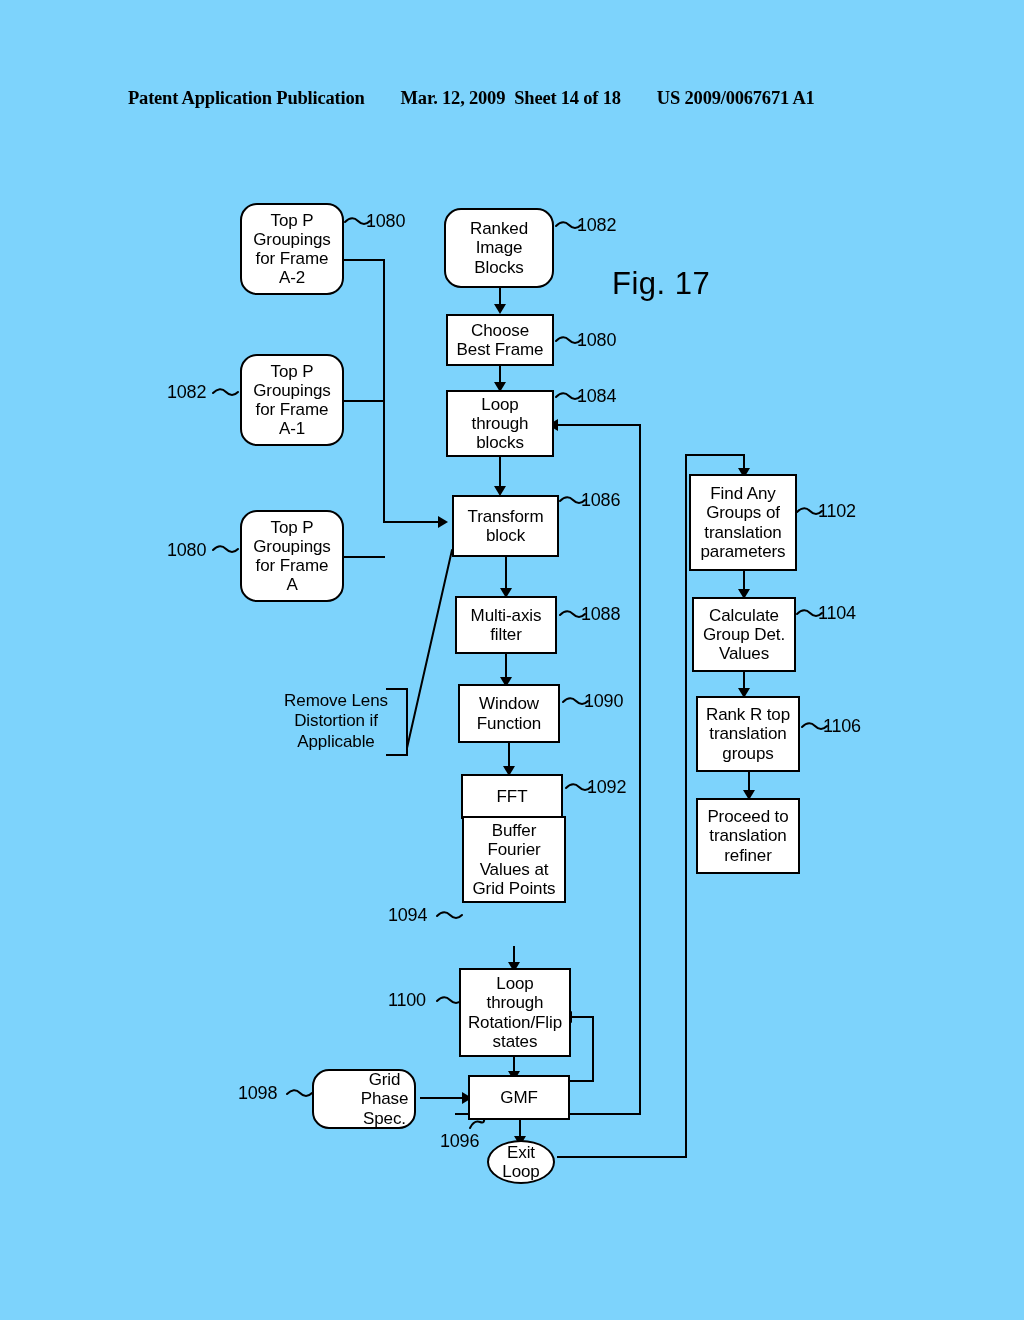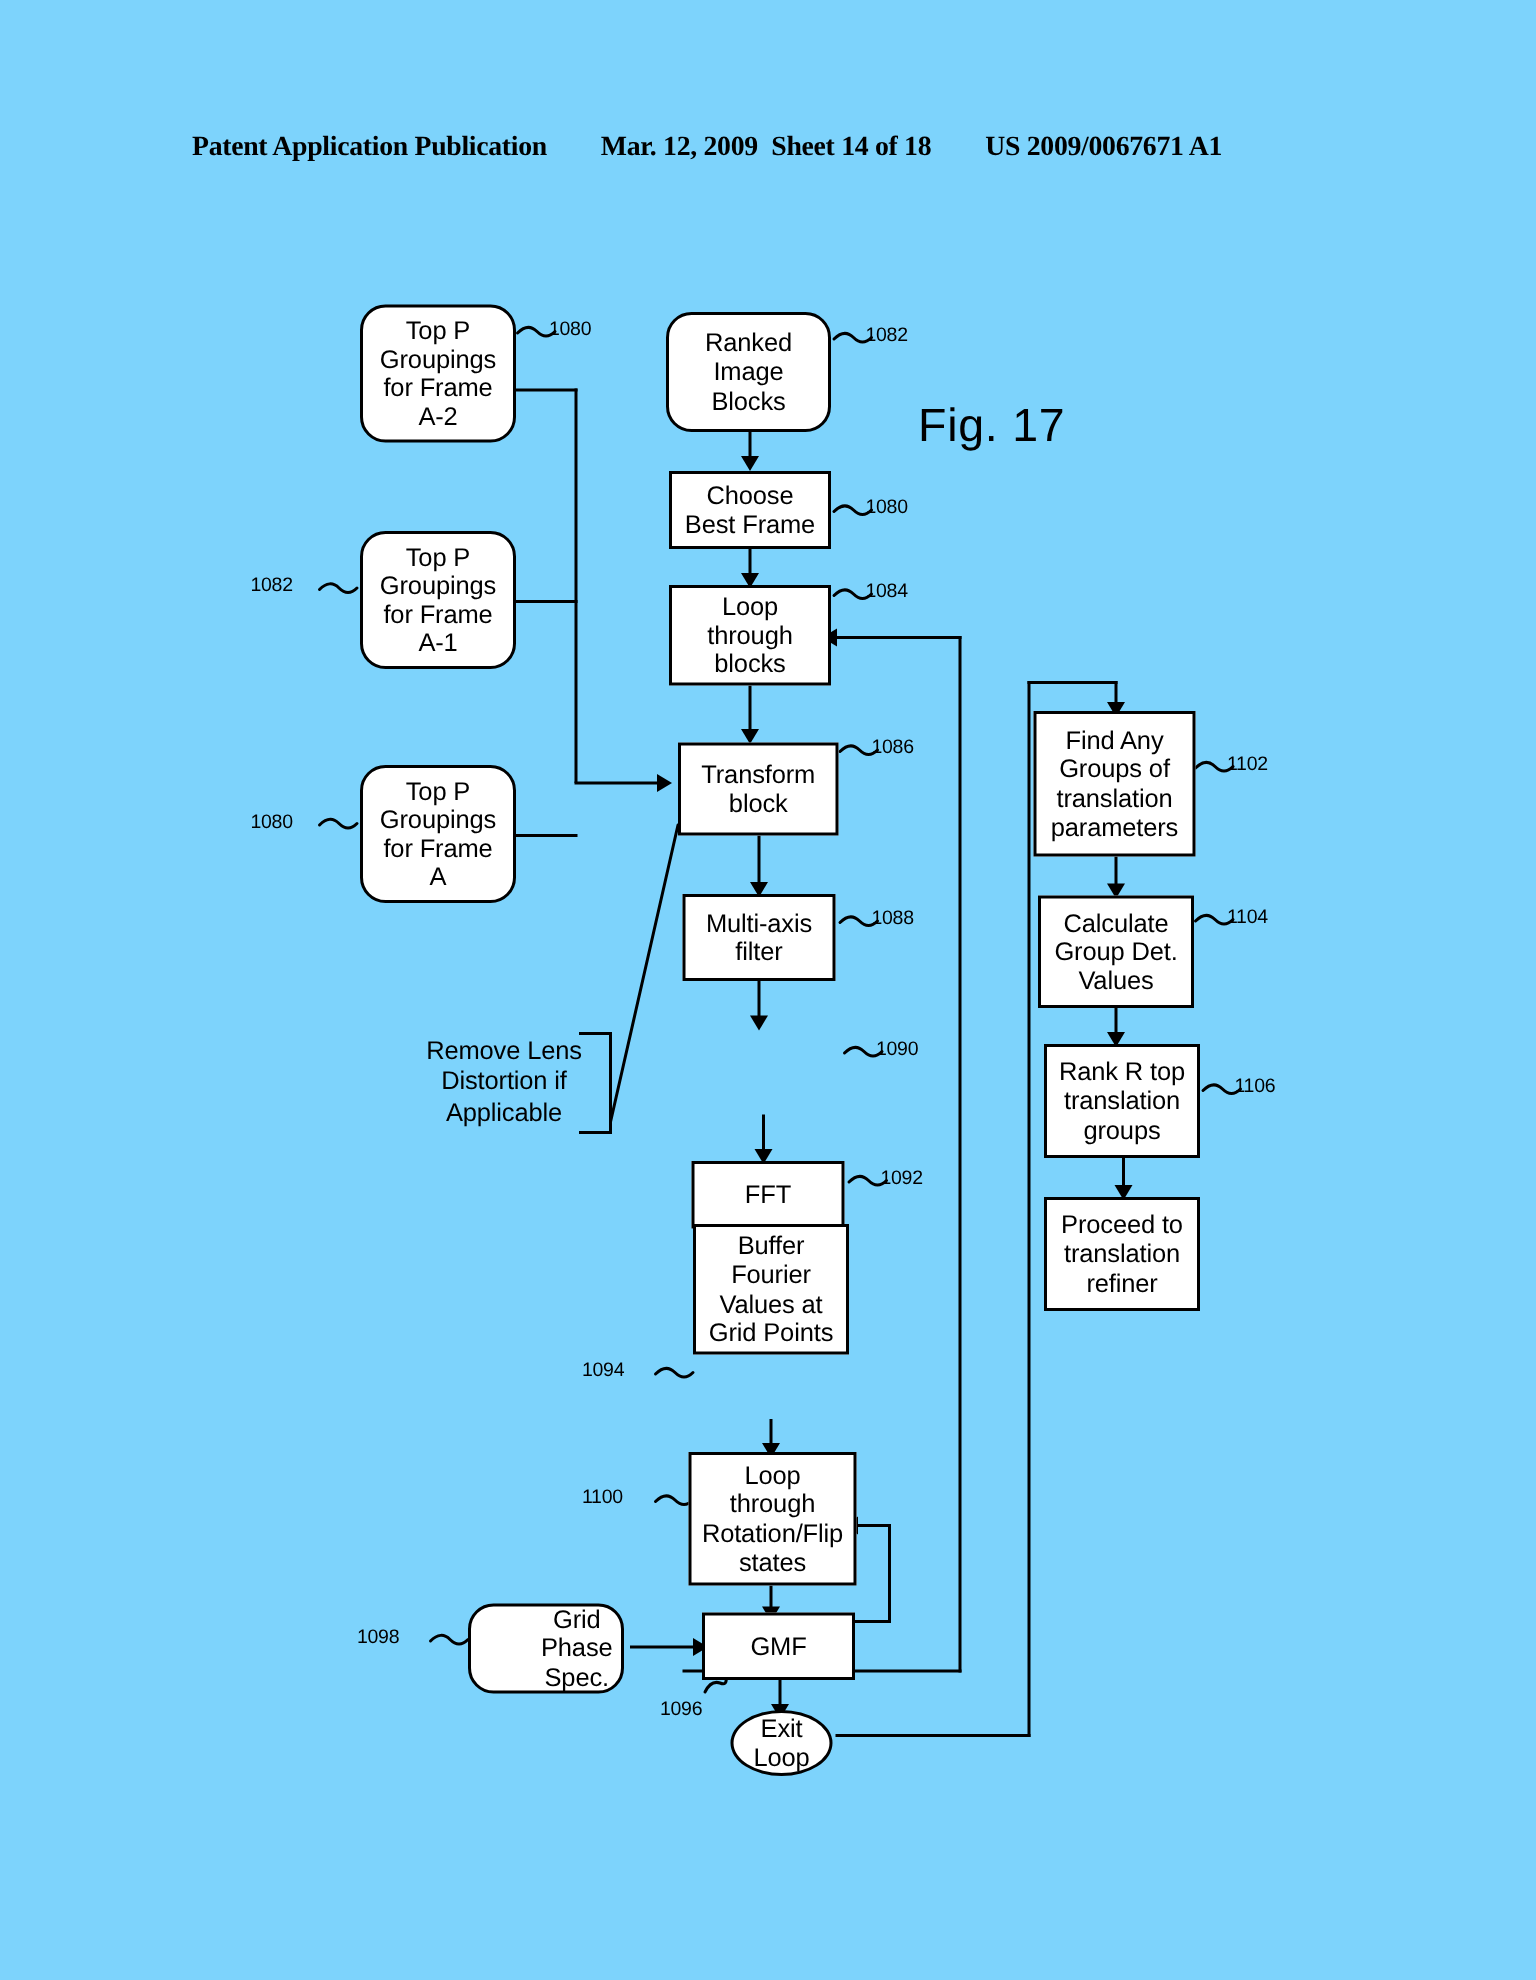--- a/index.html
+++ b/index.html
@@ -63,21 +63,21 @@
     padding: 2px 3px;
     letter-spacing: -0.1px;
   }
   .node.rounded { border-radius: 17px; }
   .node.pill    { border-radius: 50% / 50%; }
   .node .txt { width: 100%; white-space: pre-line; }
 
   
   .ref {
     position: absolute;
-    font-size: 13px;
+    font-size: 18px;
     white-space: nowrap;
     letter-spacing: -0.2px;
   }
 
   
   .caption {
     position: absolute;
     font-size: 17px;
     line-height: 1.2;
     text-align: center;
@@ -263,20 +263,24 @@
 blocks</span>
   </div>
   <div class="node" style="left:452px; top:495px; width:107px; height:62px;">
     <span class="txt">Transform
 block</span>
   </div>
   <div class="node" style="left:455px; top:596px; width:102px; height:58px;">
     <span class="txt">Multi-axis
 filter</span>
   </div>
+  <div class="node" style="left:458px; top:684px; width:102px; height:59px;">
+    <span class="txt">Window
+Function</span>
+  </div>
   <div class="node" style="left:461px; top:774px; width:102px; height:45px;">
     <span class="txt">FFT</span>
   </div>
   <div class="node" style="left:462px; top:816px; width:104px; height:87px;">
     <span class="txt">Buffer
 Fourier
 Values at
 Grid Points</span>
   </div>
   <div class="node" style="left:459px; top:968px; width:112px; height:89px;">

